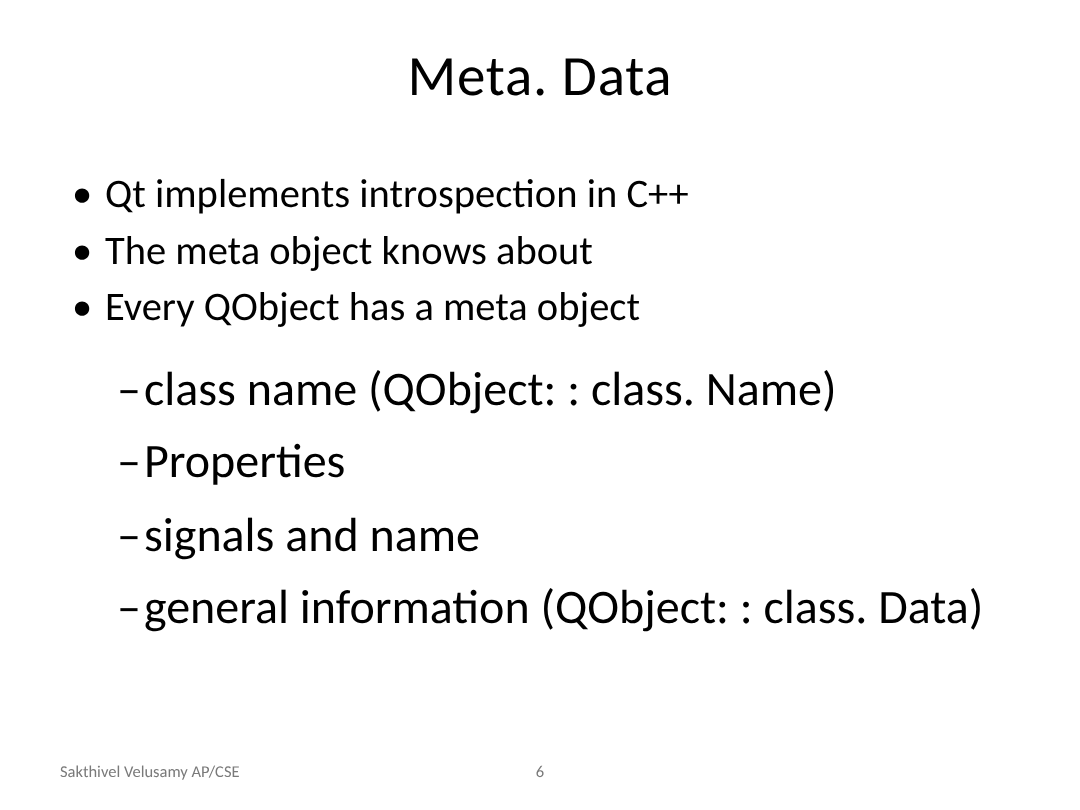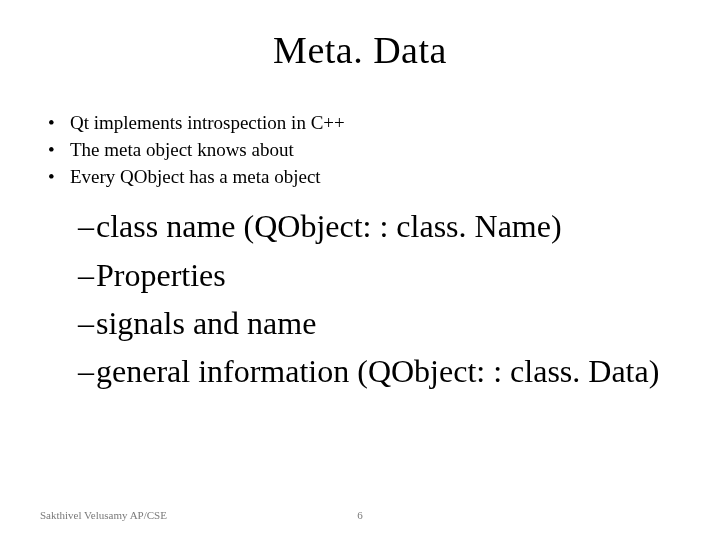--- a/index.html
+++ b/index.html
@@ -13,37 +13,36 @@
       background: #fff;
       font-family: Calibri, "Segoe UI", Arial, sans-serif;
       color: #000;
       position: relative;
     }
     .slide {
       width: 100%;
       height: 100%;
       padding: 28px 40px 0 40px;
       position: relative;
-      font-family: Liberation Serif, serif;
     }
     .title {
       text-align: center;
       font-size: 38px;
       font-weight: 400;
       margin-bottom: 38px;
       letter-spacing: 0.5px;
     }
     .content {
       padding-left: 6px;
     }
     .bullet-list {
       list-style: none;
     }
     .bullet-item {
-      font-size: 19px;
+      font-size: 27px;
       line-height: 1.32;
       padding-left: 24px;
       position: relative;
       margin-bottom: 2px;
     }
     .bullet-item::before {
       content: "•";
       position: absolute;
       left: 2px;
       top: 0;

